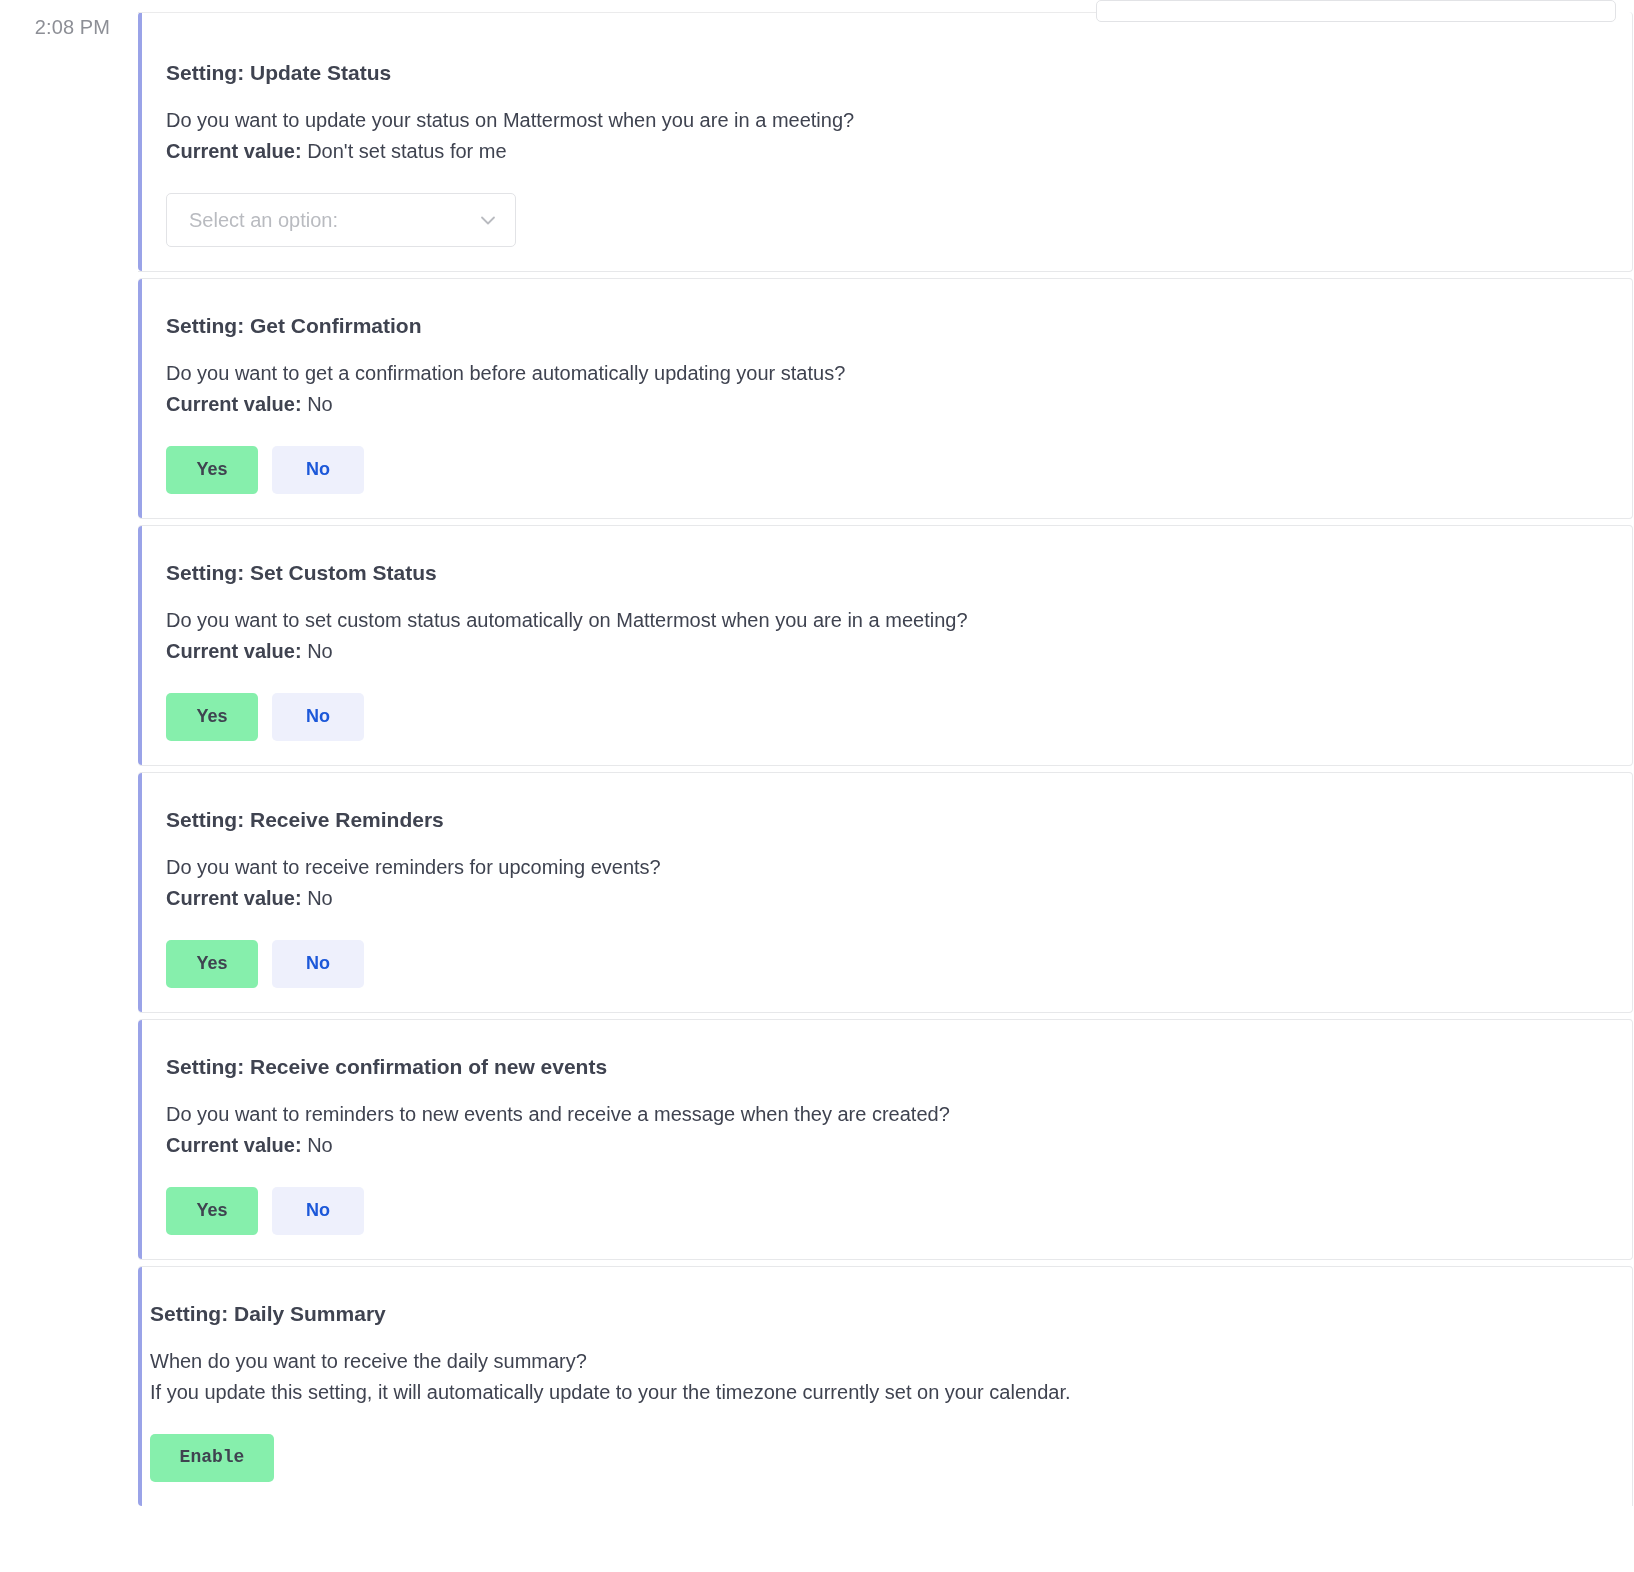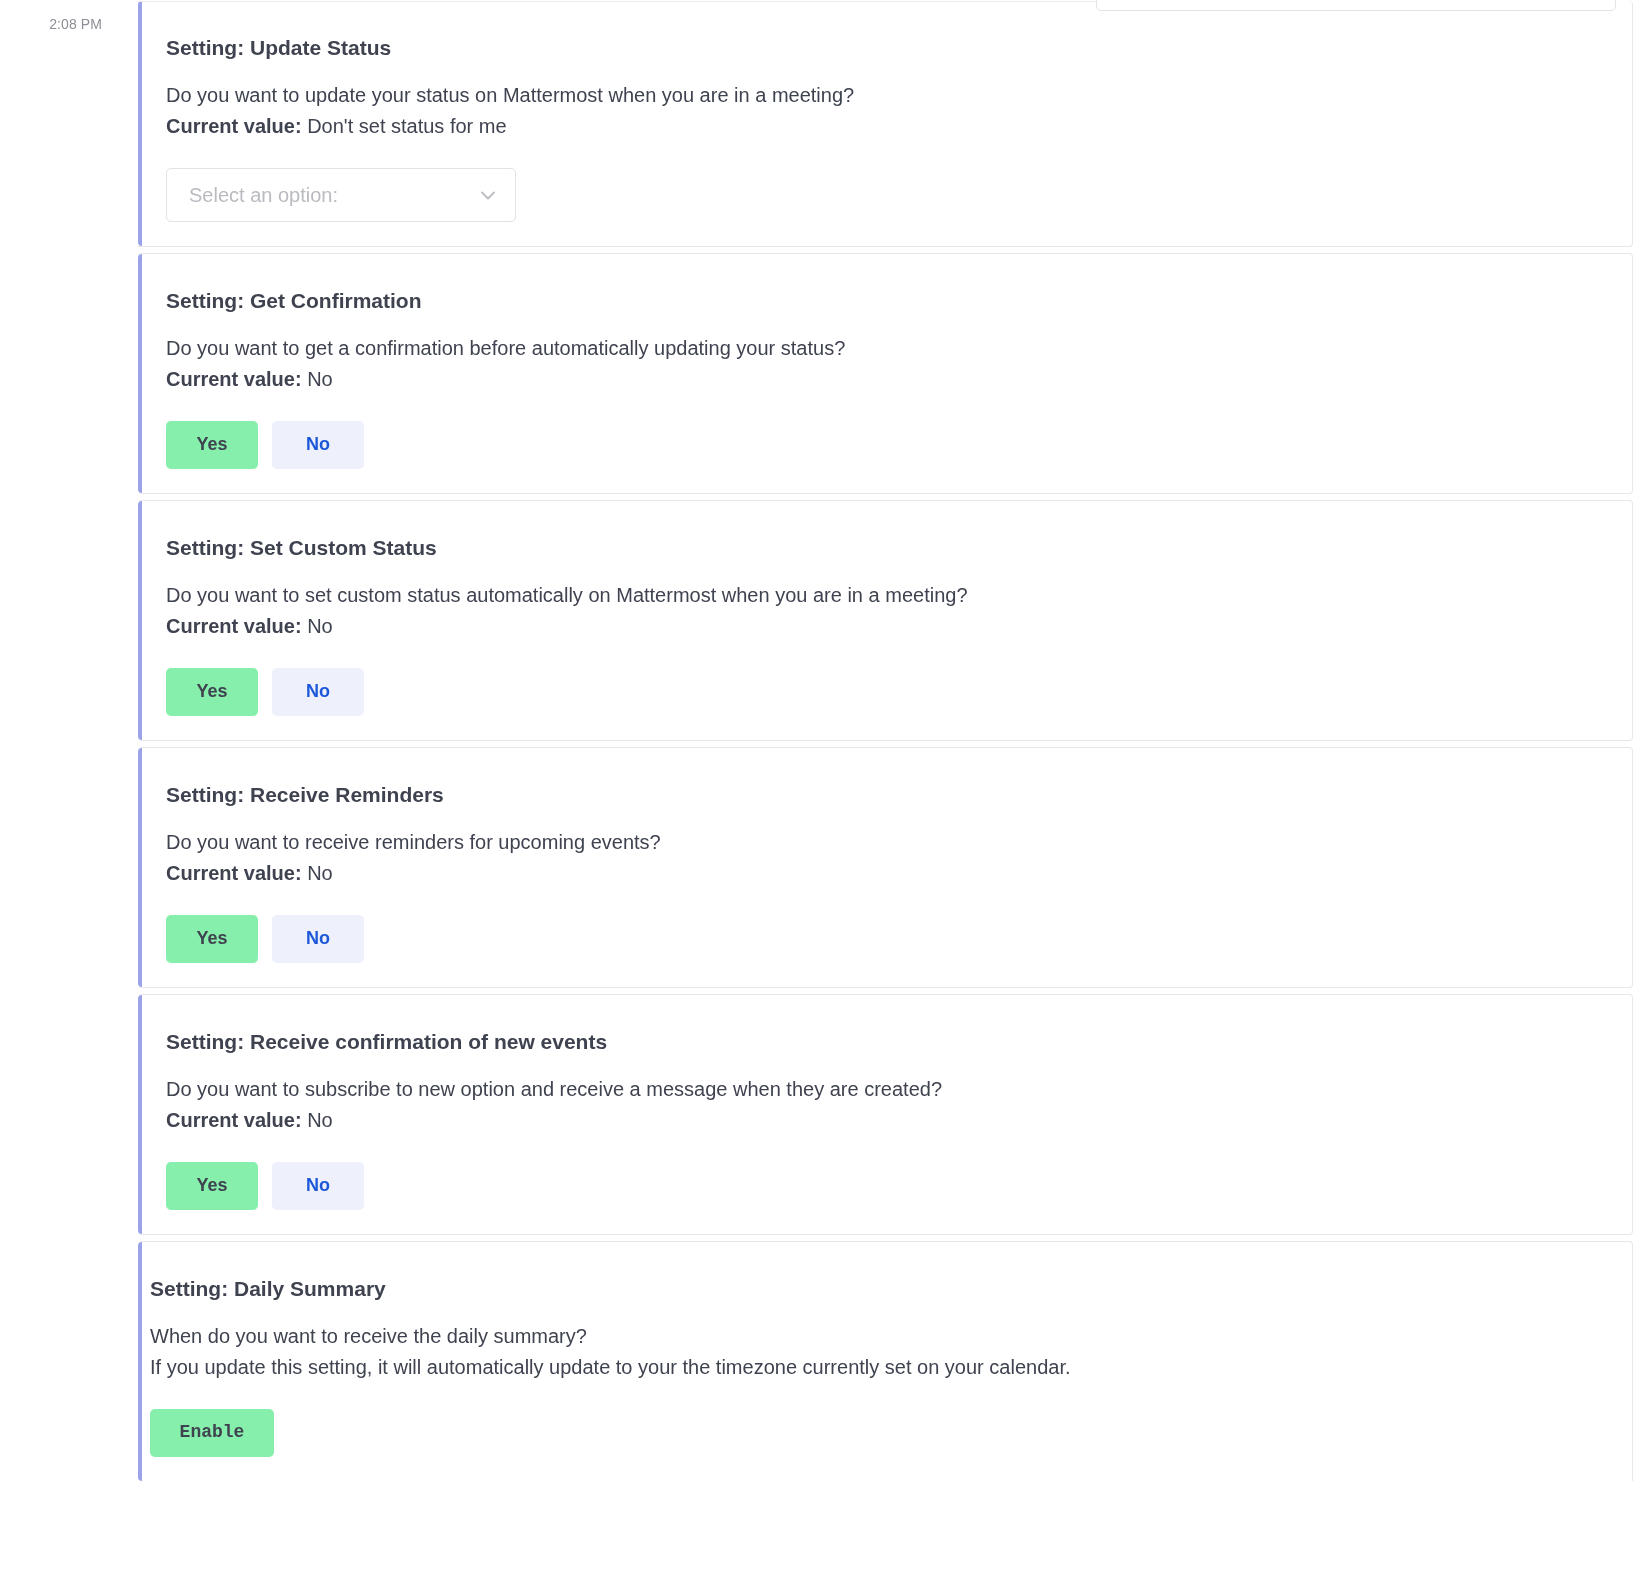--- a/index.html
+++ b/index.html
@@ -25,22 +25,22 @@
   }
   .gutter {
     width: 138px;
     flex: 0 0 138px;
     position: relative;
     background: #ffffff;
   }
   .timestamp {
     position: absolute;
     top: 16px;
-    right: 36px;
-    font-size: 14px;
+    right: 28px;
+    font-size: 20px;
     color: #8d8f96;
     white-space: nowrap;
     letter-spacing: 0.1px;
   }
 
   .cards-col {
     flex: 1 1 auto;
     display: flex;
     flex-direction: column;
     padding-right: 1px;
@@ -64,22 +64,22 @@
     top: 0;
     bottom: 0;
     width: 4px;
     background: #9aa3e8;
     border-radius: 4px 0 0 4px;
   }
   
   .card.clipped-top {
     border-top: none;
     border-radius: 0 4px 4px 0;
-    padding-top: 0;
-    margin-top: 1px;
+    padding-top: 14px;
+    margin-top: 12px;
   }
   .card.clipped-bottom {
     border-bottom: none;
     border-radius: 4px 4px 0 0;
     padding-left: 12px;
   }
 
   .card-title {
     font-size: 21px;
     font-weight: bold;
@@ -227,21 +227,21 @@
       <p class="card-text">Do you want to receive reminders for upcoming events?</p>
       <p class="card-text"><span class="label">Current value:</span> <span>No</span></p>
       <div class="btn-row">
         <button class="btn">Yes</button>
         <button class="btn primary-text">No</button>
       </div>
     </div>
 
     <div class="card">
       <div class="card-title">Setting: Receive confirmation of new events</div>
-      <p class="card-text">Do you want to subscribe to new option and receive a message when they are created?</p>
+      <p class="card-text">Do you want to reminders to new events and receive a message when they are created?</p>
       <p class="card-text"><span class="label">Current value:</span> <span>No</span></p>
       <div class="btn-row">
         <button class="btn">Yes</button>
         <button class="btn primary-text">No</button>
       </div>
     </div>
 
     <div class="card clipped-bottom">
       <div class="card-title">Setting: Daily Summary</div>
       <p class="card-text">When do you want to receive the daily summary?</p>

